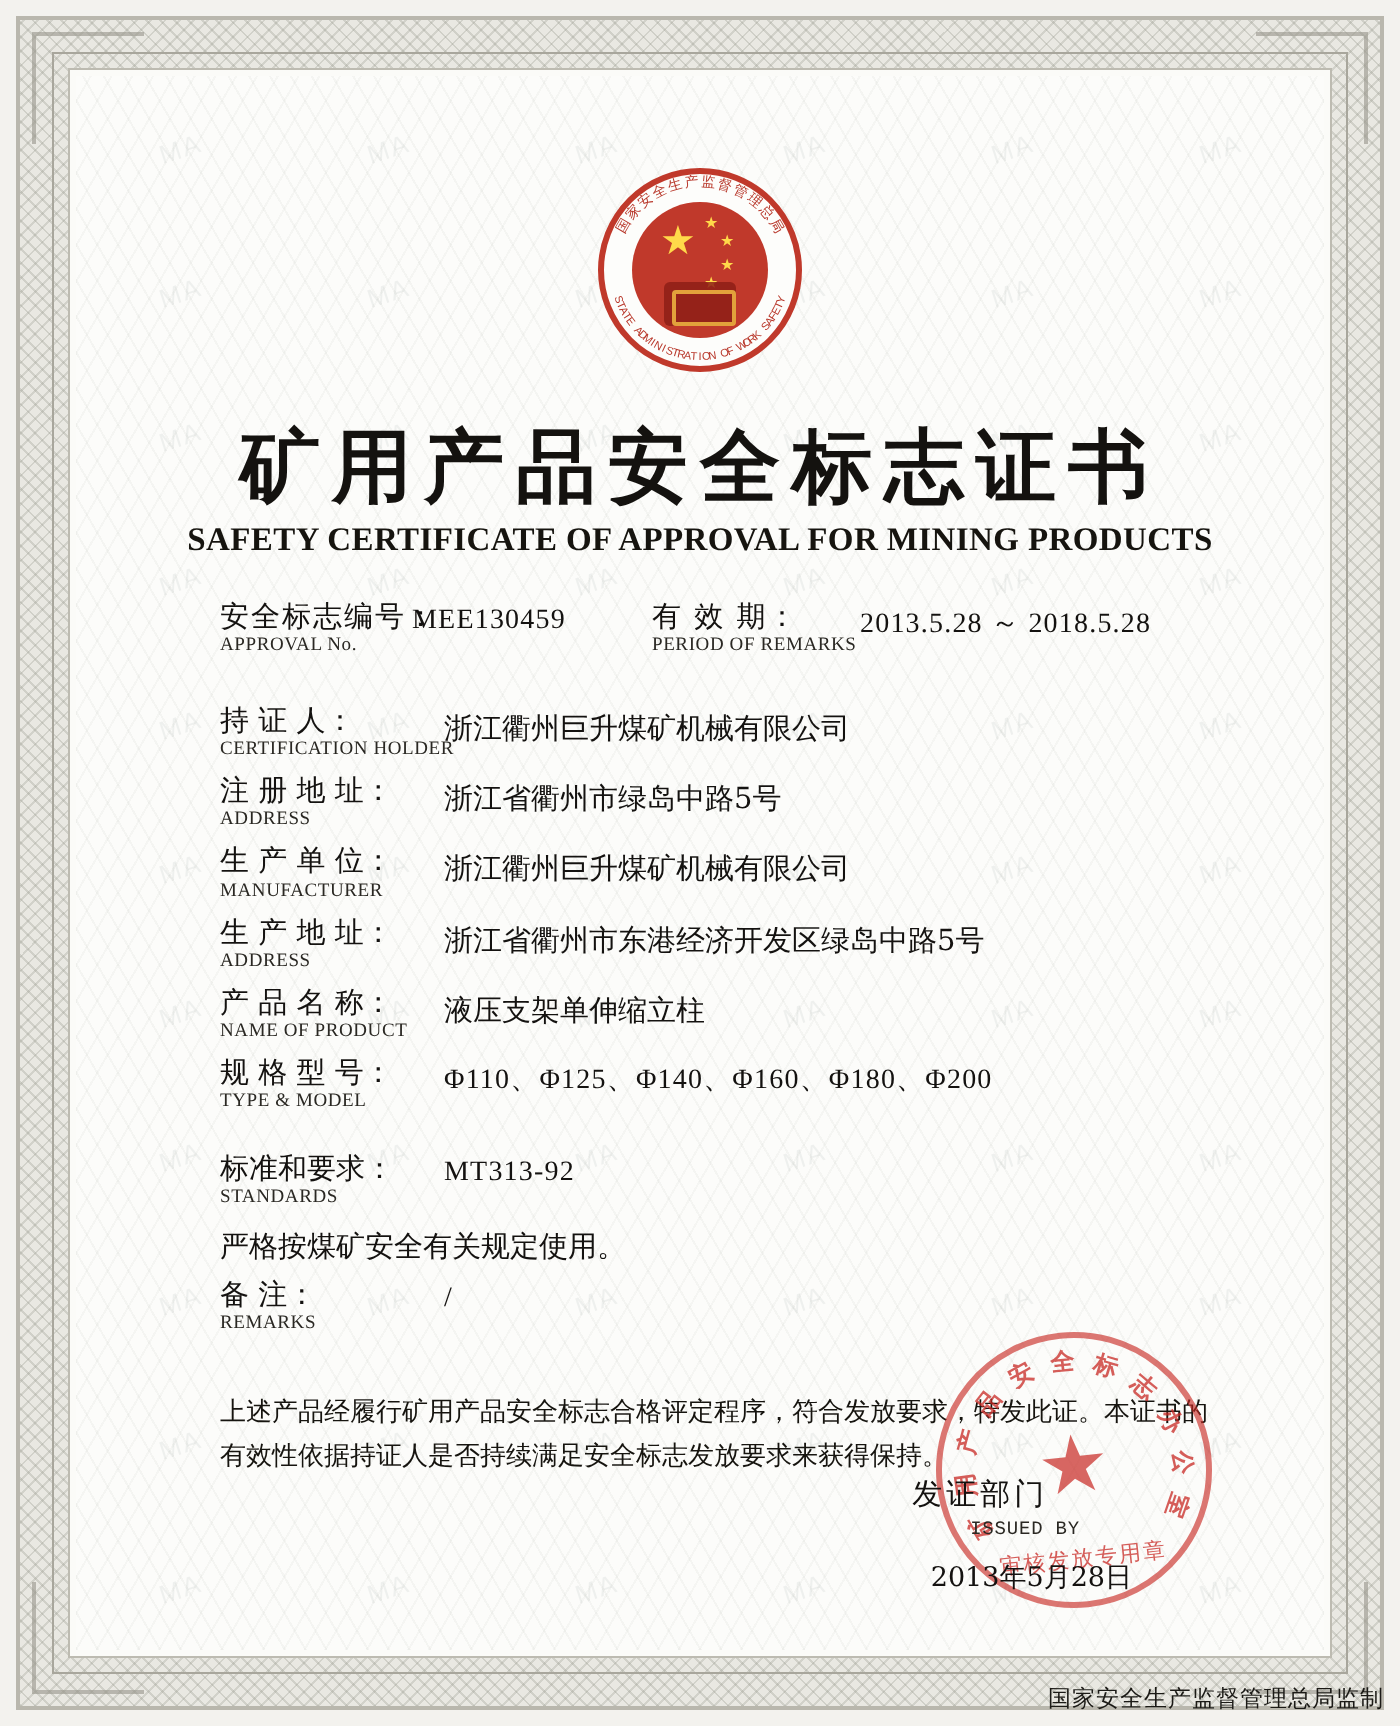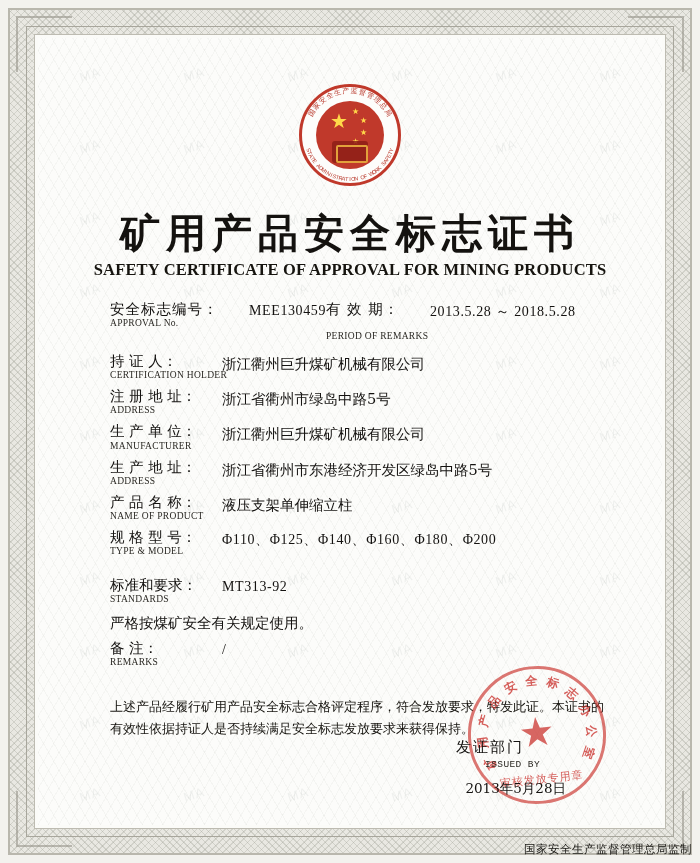--- a/index.html
+++ b/index.html
@@ -217,25 +217,25 @@
     white-space: nowrap;
     margin-top: 2px;
   }
   .val {
     font-size: 14.5px;
     color: #141210;
     font-family: "DejaVu Serif", serif;
     white-space: nowrap;
     padding-top: 1px;
   }
-  .val.latin { font-family: "Liberation Serif", serif; font-size: 14px; letter-spacing: 0.6px; text-align: right; }
+  .val.latin { font-family: "Liberation Serif", serif; font-size: 14px; letter-spacing: 0.6px; }
 
   .approval-row .a-no-label { width: 96px; }
   .approval-row .a-no-value { width: 120px; }
-  .approval-row .a-valid-label { width: 104px; gap: 13px; }
+  .approval-row .a-valid-label { width: 104px; }
 
   
   .fields {
     position: absolute;
     left: 72px;
     right: 48px;
     top: 316px;
   }
   .field {
     display: flex;

